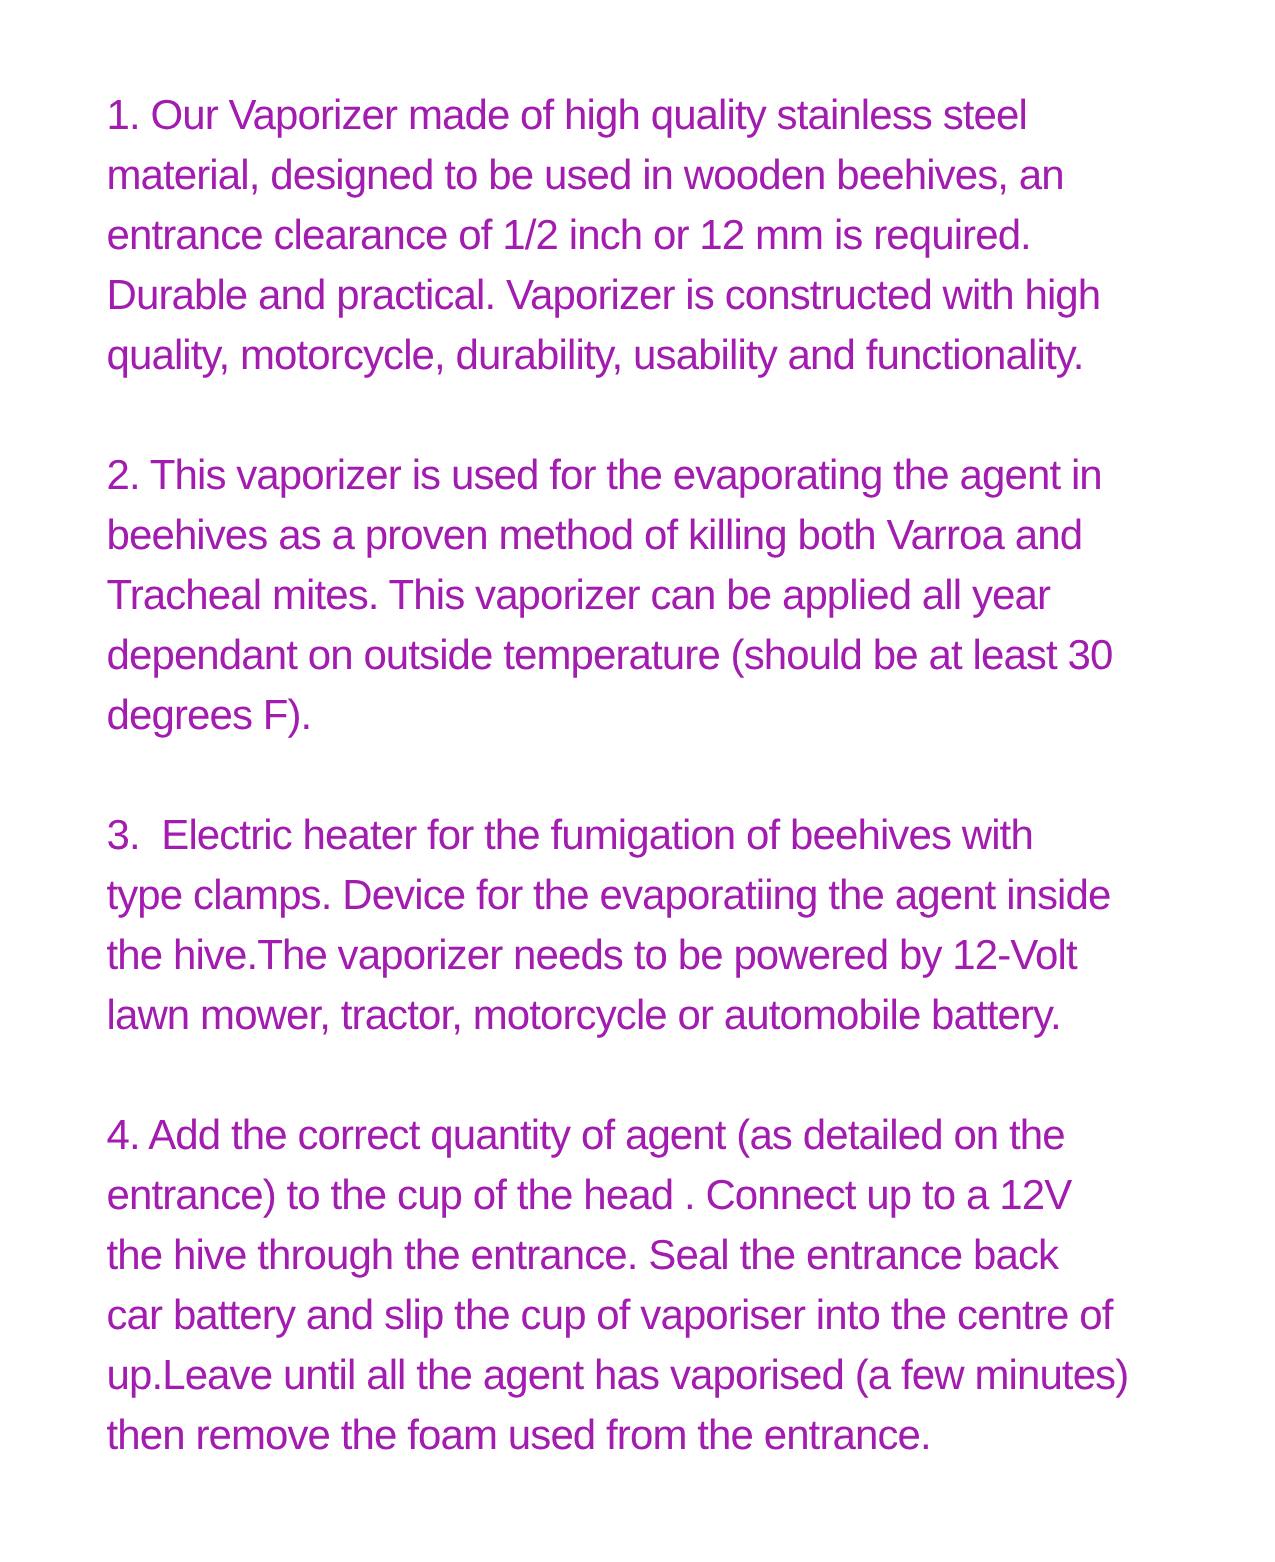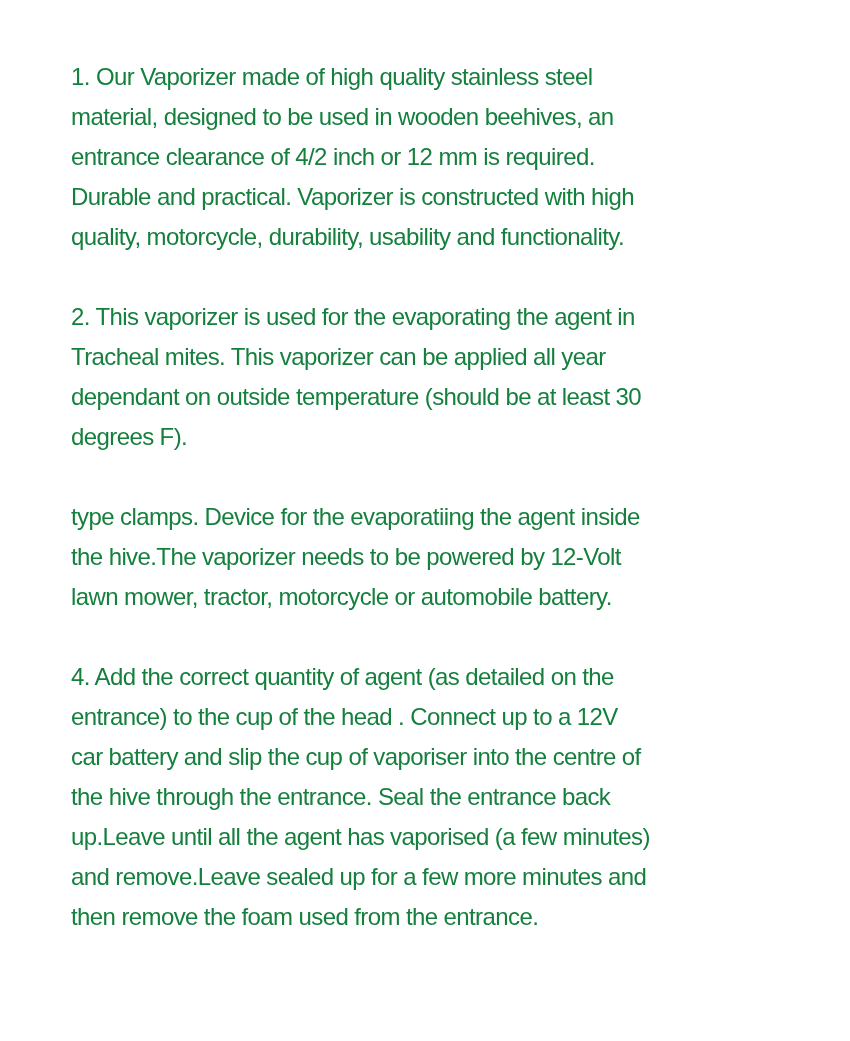--- a/index.html
+++ b/index.html
@@ -11,65 +11,66 @@
   body {
     width: 850px;
     height: 1041px;
     overflow: hidden;
   }
   .page {
     width: 850px;
     height: 1041px;
     padding: 57px 60px 0 71px;
     font-family: "Liberation Sans", "DejaVu Sans", sans-serif;
-    font-size: 24px;
+    font-size: 28px;
     line-height: 40px;
     letter-spacing: -0.6px;
-    color: #15803d;
+    color: #a21caf;
     font-stretch: 94%;
   }
   .para {
     margin: 0 0 40px 0;
   }
   .para:last-child {
     margin-bottom: 16px;
   }
   .line {
     white-space: pre; 
   }
 </style>
 </head>
 <body>
 
 <div class="page">
 
   <div class="para">
     <div class="line">1. Our Vaporizer made of high quality stainless steel</div>
     <div class="line">material, designed to be used in wooden beehives, an</div>
-    <div class="line">entrance clearance of 4/2 inch or 12 mm is required.</div>
+    <div class="line">entrance clearance of 1/2 inch or 12 mm is required.</div>
     <div class="line">Durable and practical. Vaporizer is constructed with high</div>
     <div class="line">quality, motorcycle, durability, usability and functionality.</div>
   </div>
 
   <div class="para">
     <div class="line">2. This vaporizer is used for the evaporating the agent in</div>
+    <div class="line">beehives as a proven method of killing both Varroa and</div>
     <div class="line">Tracheal mites. This vaporizer can be applied all year</div>
     <div class="line">dependant on outside temperature (should be at least 30</div>
     <div class="line">degrees F).</div>
   </div>
 
   <div class="para">
+    <div class="line">3.  Electric heater for the fumigation of beehives with</div>
     <div class="line">type clamps. Device for the evaporatiing the agent inside</div>
     <div class="line">the hive.The vaporizer needs to be powered by 12-Volt</div>
     <div class="line">lawn mower, tractor, motorcycle or automobile battery.</div>
   </div>
 
   <div class="para">
     <div class="line">4. Add the correct quantity of agent (as detailed on the</div>
     <div class="line">entrance) to the cup of the head . Connect up to a 12V</div>
+    <div class="line">the hive through the entrance. Seal the entrance back</div>
     <div class="line">car battery and slip the cup of vaporiser into the centre of</div>
-    <div class="line">the hive through the entrance. Seal the entrance back</div>
     <div class="line">up.Leave until all the agent has vaporised (a few minutes)</div>
-    <div class="line">and remove.Leave sealed up for a few more minutes and</div>
     <div class="line">then remove the foam used from the entrance.</div>
   </div>
 
 </div>
 
 </body></html>

